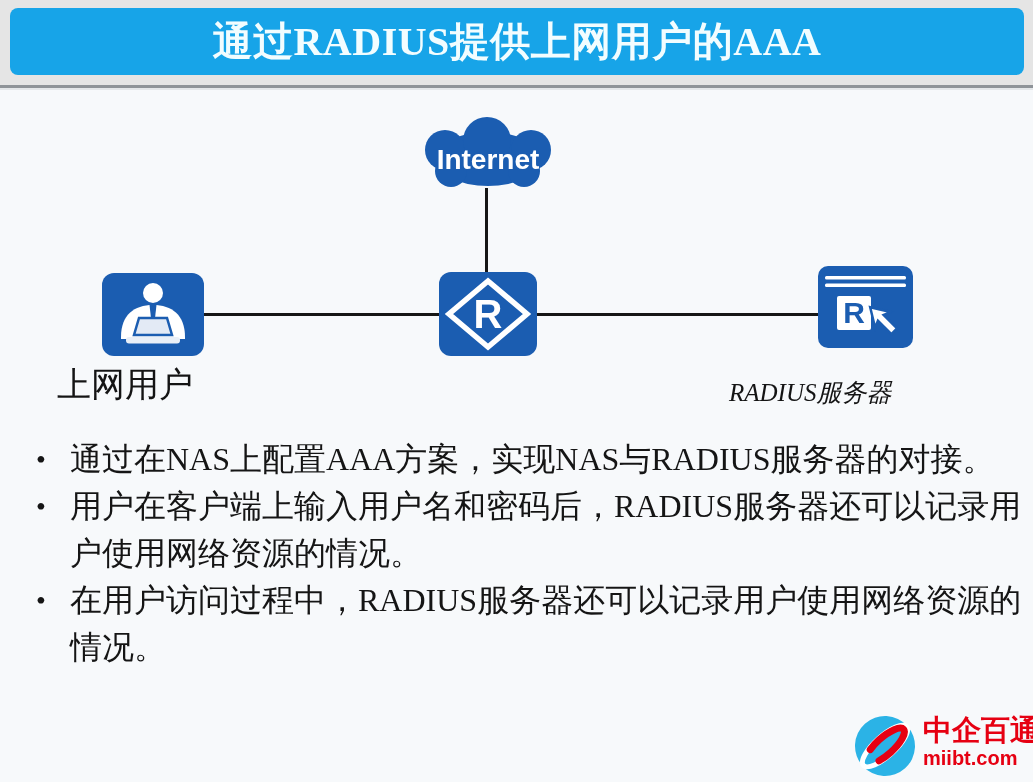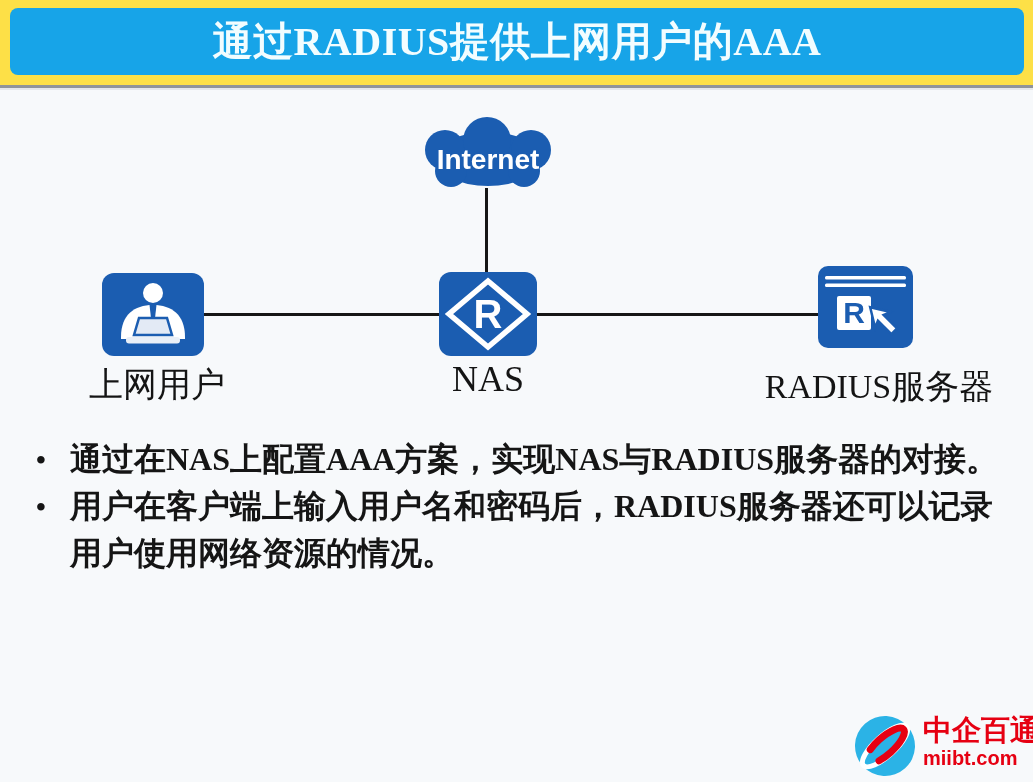--- a/index.html
+++ b/index.html
@@ -1,18 +1,18 @@
 <!DOCTYPE html>
 <html><head>
 <meta charset="utf-8">
 <style>
   html,body{margin:0;padding:0;background:#ffffff;}
   .page{
     position:relative;width:1033px;height:782px;overflow:hidden;
-    background:#fde047;
+    background:#e5e5e5;
     font-family:"Liberation Serif","DejaVu Serif",serif;
     color:#1a1a1a;
   }
   .content-area{
     position:absolute;left:0;top:88px;width:1033px;height:694px;
     background:#f7f9fb;
   }
   
   .title-bar{
     position:absolute;left:10px;top:8px;width:1014px;height:67px;
@@ -33,31 +33,31 @@
   .cloud-text{font-family:"Liberation Sans","DejaVu Sans",sans-serif;font-weight:bold;font-size:28px;fill:#ffffff;}
   .line{position:absolute;background:#161616;}
   .v-line{left:485px;top:188px;width:3px;height:86px;}
   .h-line-left{left:200px;top:313px;width:240px;height:3px;}
   .h-line-right{left:536px;top:313px;width:283px;height:3px;}
   .node{position:absolute;}
   .node-user{left:102px;top:273px;width:102px;height:83px;}
   .node-nas{left:439px;top:272px;width:98px;height:84px;}
   .node-server{left:818px;top:266px;width:95px;height:82px;}
   .node-label{
-    position:absolute;text-align:center;color:#141414;white-space:nowrap;
+    position:absolute;text-align:left;color:#141414;white-space:nowrap;
   }
   .label-user{left:57px;top:362px;width:200px;font-size:34px;}
   .label-nas{left:438px;top:358px;width:100px;font-size:36px;}
-  .label-server{left:729px;top:364px;width:300px;font-size:34px;}
+  .label-server{left:729px;top:376px;width:300px;font-size:25px;font-style:italic;}
   .icon-letter{font-family:"Liberation Sans","DejaVu Sans",sans-serif;font-weight:bold;}
   
   .bullets{
     position:absolute;left:30px;top:436px;width:992px;
     margin:0;padding:0;list-style:none;
-    font-size:32px;line-height:47px;color:#151515;font-weight:bold;
+    font-size:32px;line-height:47px;color:#151515;
   }
   .bullets li{position:relative;padding-left:40px;margin:0;}
   .bullets li::before{
     content:"\2022";position:absolute;left:6px;top:0;
     font-size:28px;line-height:47px;color:#151515;
   }
   
   .watermark{position:absolute;left:853px;top:714px;display:flex;align-items:flex-start;}
   .logo-globe{width:64px;height:64px;flex:0 0 auto;}
   .logo-text{margin-left:6px;font-family:"Liberation Sans","DejaVu Sans",sans-serif;}
@@ -112,26 +112,26 @@
     <rect x="7" y="10" width="81" height="3.5" rx="1.5" fill="#ffffff"></rect>
     <rect x="7" y="17.5" width="81" height="3.5" rx="1.5" fill="#ffffff"></rect>
     <rect x="19" y="30" width="34" height="34" rx="2" fill="#ffffff"></rect>
     <text class="icon-letter" x="36" y="57" font-size="30" fill="#1B5DB1" text-anchor="middle">R</text>
     <g transform="translate(55,44) rotate(-45)">
       <polygon points="0,-4 11,14 4,11 4,30 -4,30 -4,11 -11,14" fill="#ffffff" stroke="#1B5DB1" stroke-width="2.5"></polygon>
     </g>
   </svg>
 
   <div class="node-label label-user">上网用户</div>
-  <div class="node-label label-nas">NAS</div>
   <div class="node-label label-server">RADIUS服务器</div>
 
   <ul class="bullets">
     <li>通过在NAS上配置AAA方案，实现NAS与RADIUS服务器的对接。</li>
     <li>用户在客户端上输入用户名和密码后，RADIUS服务器还可以记录用户使用网络资源的情况。</li>
+    <li>在用户访问过程中，RADIUS服务器还可以记录用户使用网络资源的情况。</li>
   </ul>
 
   <div class="watermark">
     <svg class="logo-globe" viewBox="0 0 64 64">
       <g transform="rotate(-42 32 32)">
         <circle cx="32" cy="32" r="30" fill="#2BB3E6"></circle>
         <ellipse cx="32" cy="32" rx="29" ry="10" fill="none" stroke="#ffffff" stroke-width="5"></ellipse>
         <ellipse cx="32" cy="32" rx="25" ry="8.5" fill="none" stroke="#E60012" stroke-width="7" stroke-dasharray="42 28" stroke-linecap="round"></ellipse>
       </g>
     </svg>

